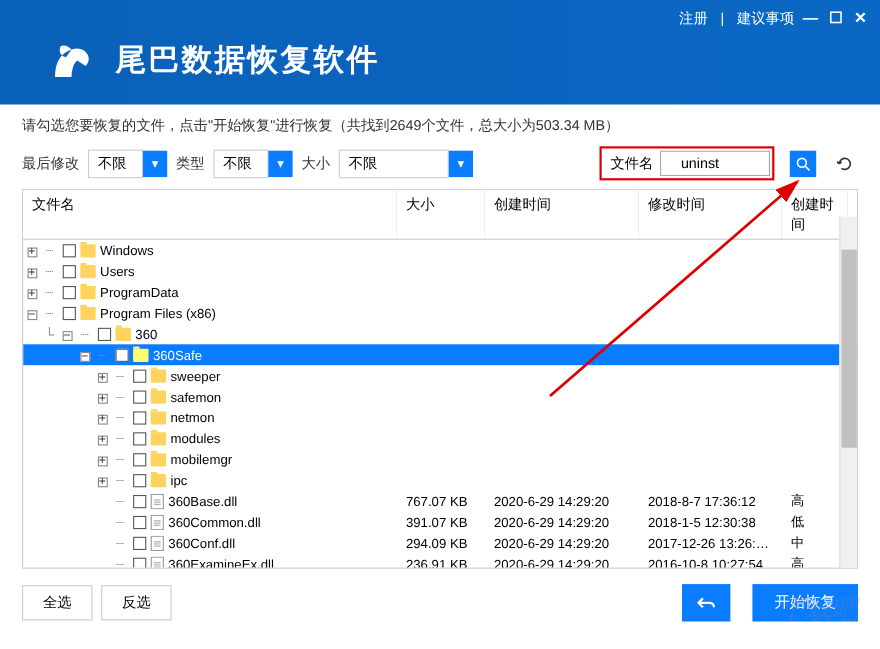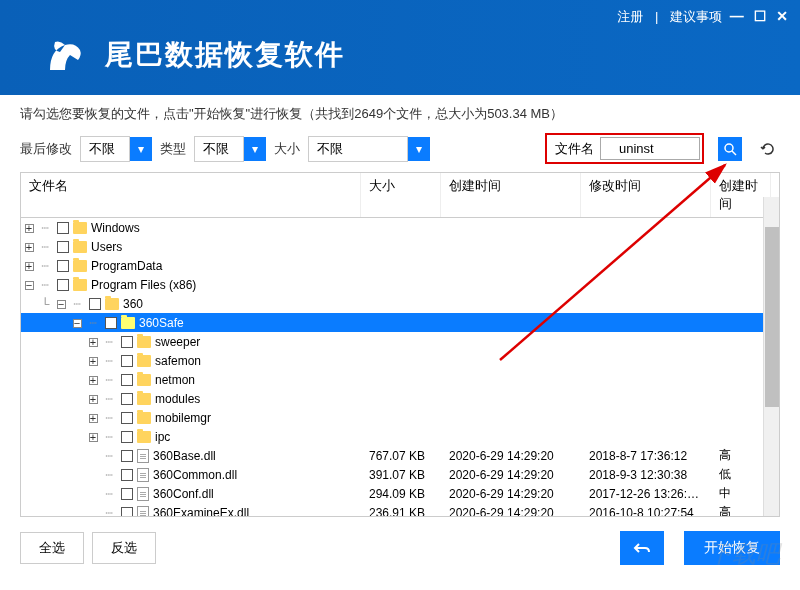--- a/index.html
+++ b/index.html
@@ -275,21 +275,21 @@
           <span class="indent-unit"></span>
           <span class="indent-unit"></span>
         <span class="indent-unit"></span>
           <span class="indent-unit">┈</span>
         <span class="checkbox"></span>
         <span class="file-icon"></span>
         <span class="file-label">360Common.dll</span>
       </div>
       <div class="col-size">391.07 KB</div>
       <div class="col-create">2020-6-29 14:29:20</div>
-      <div class="col-modify">2018-9-3 12:30:38</div>
+      <div class="col-modify">2018-1-5 12:30:38</div>
       <div class="col-rate">低</div>
     </div>
     <div class="tree-row file-row">
       <div class="col-name-area">
         <span class="indent-unit"></span>
           <span class="indent-unit"></span>
           <span class="indent-unit"></span>
           <span class="indent-unit"></span>
         <span class="indent-unit"></span>
           <span class="indent-unit">┈</span>

